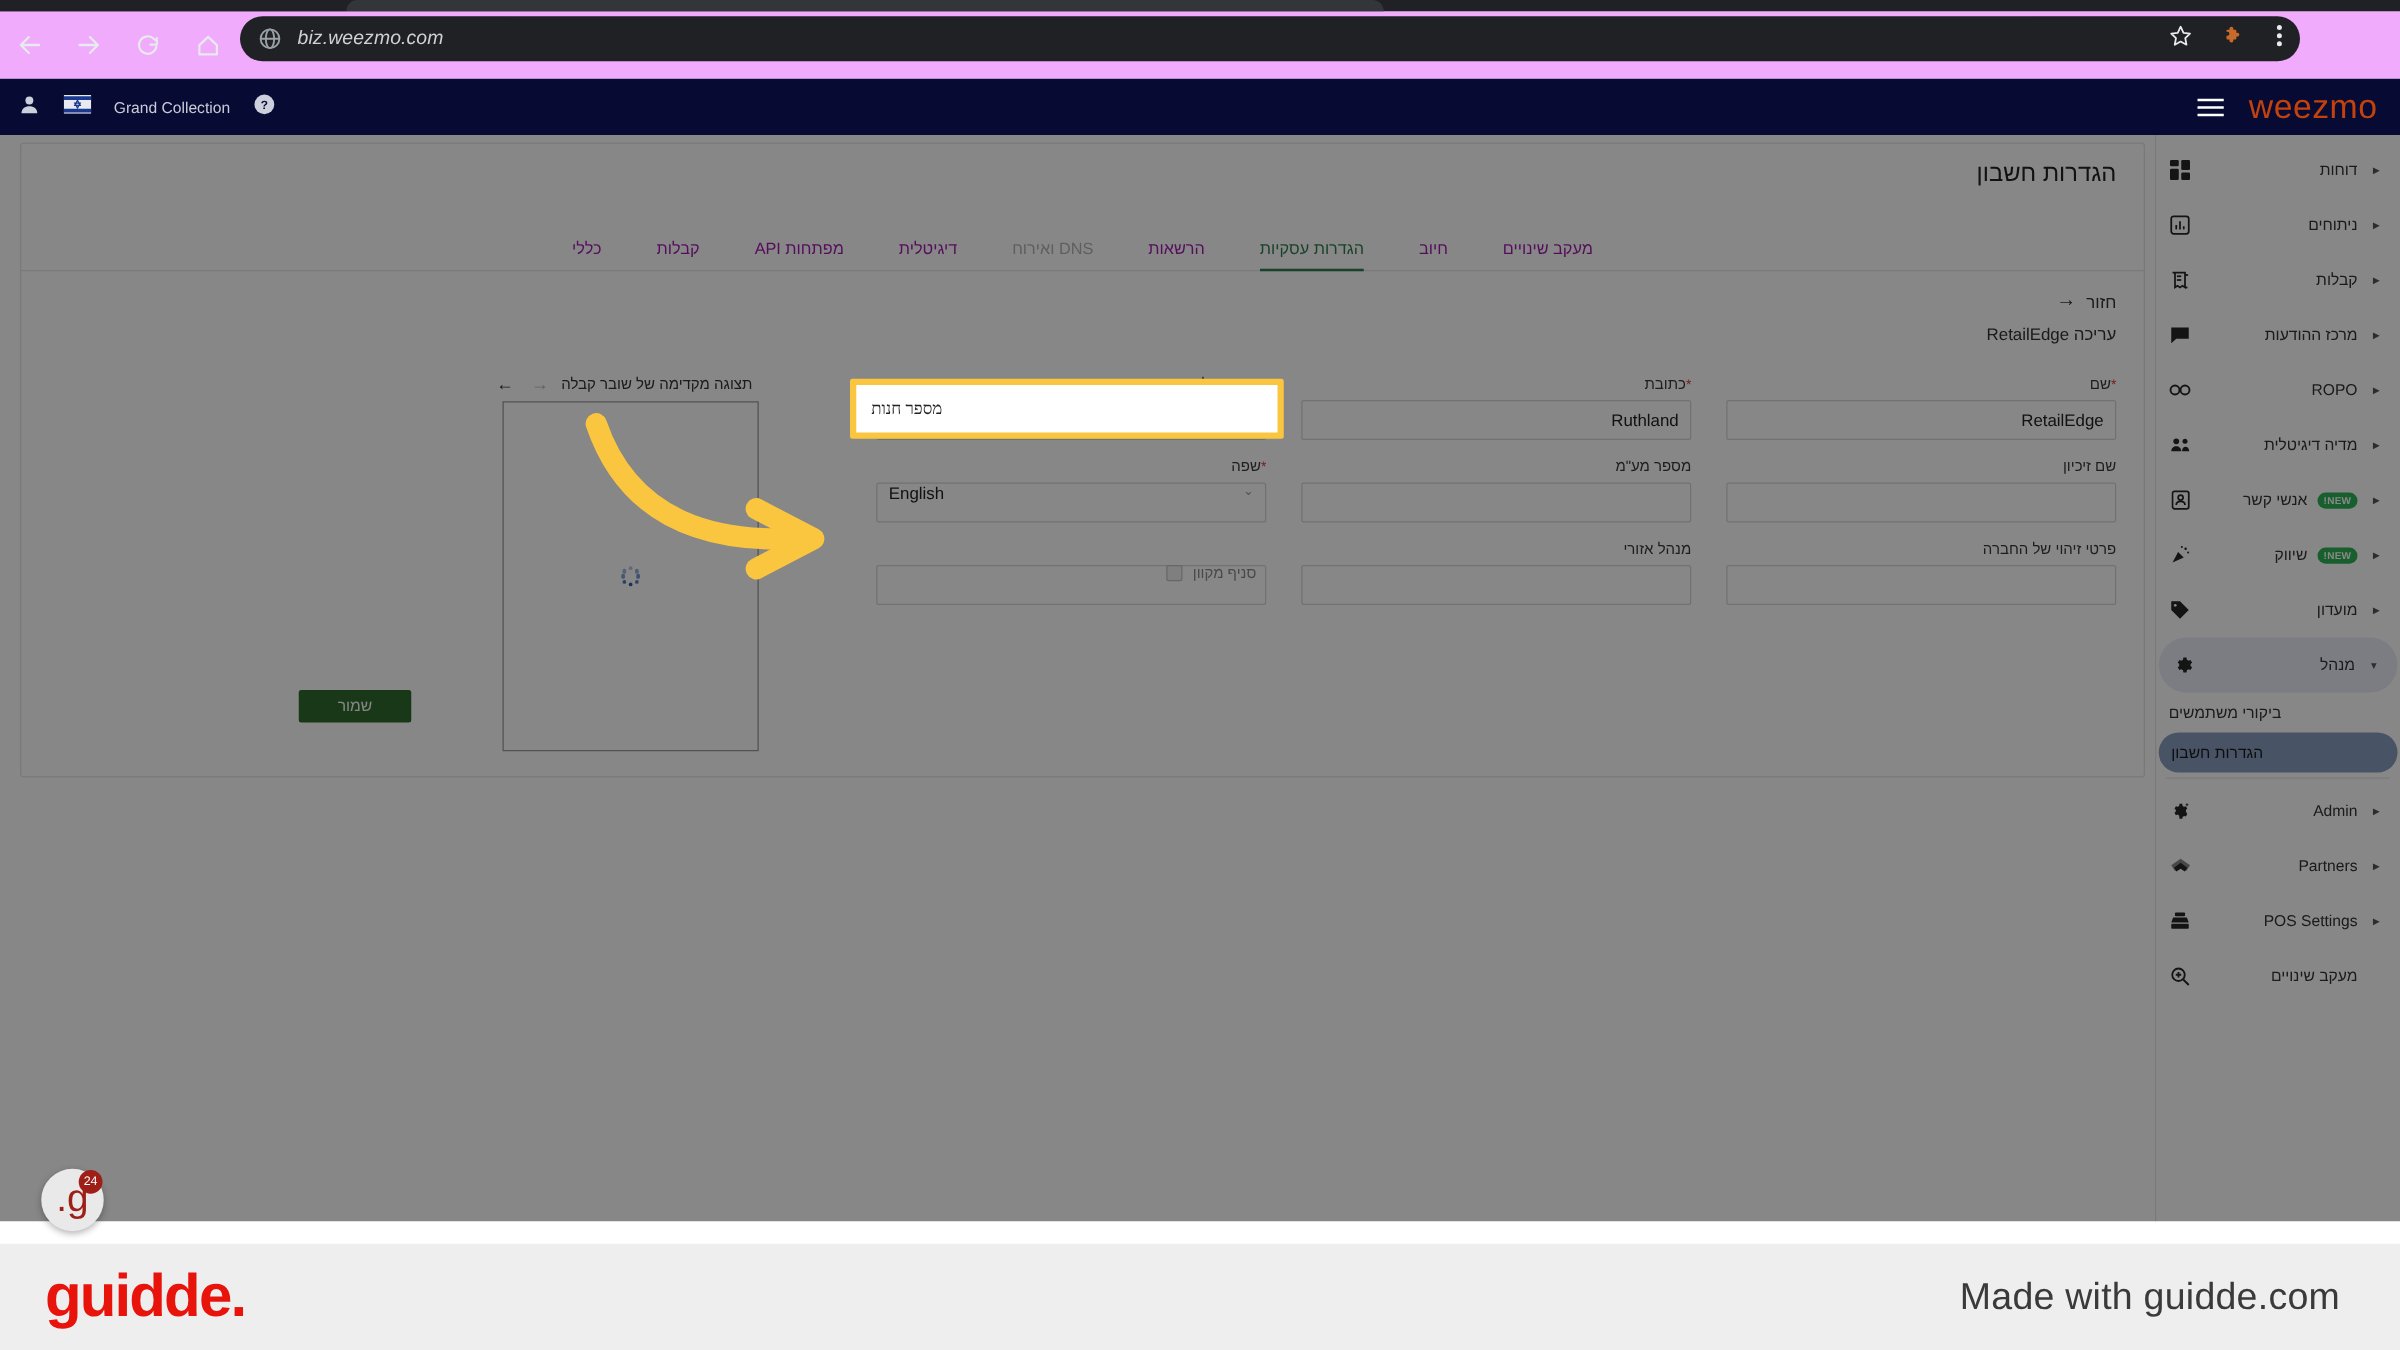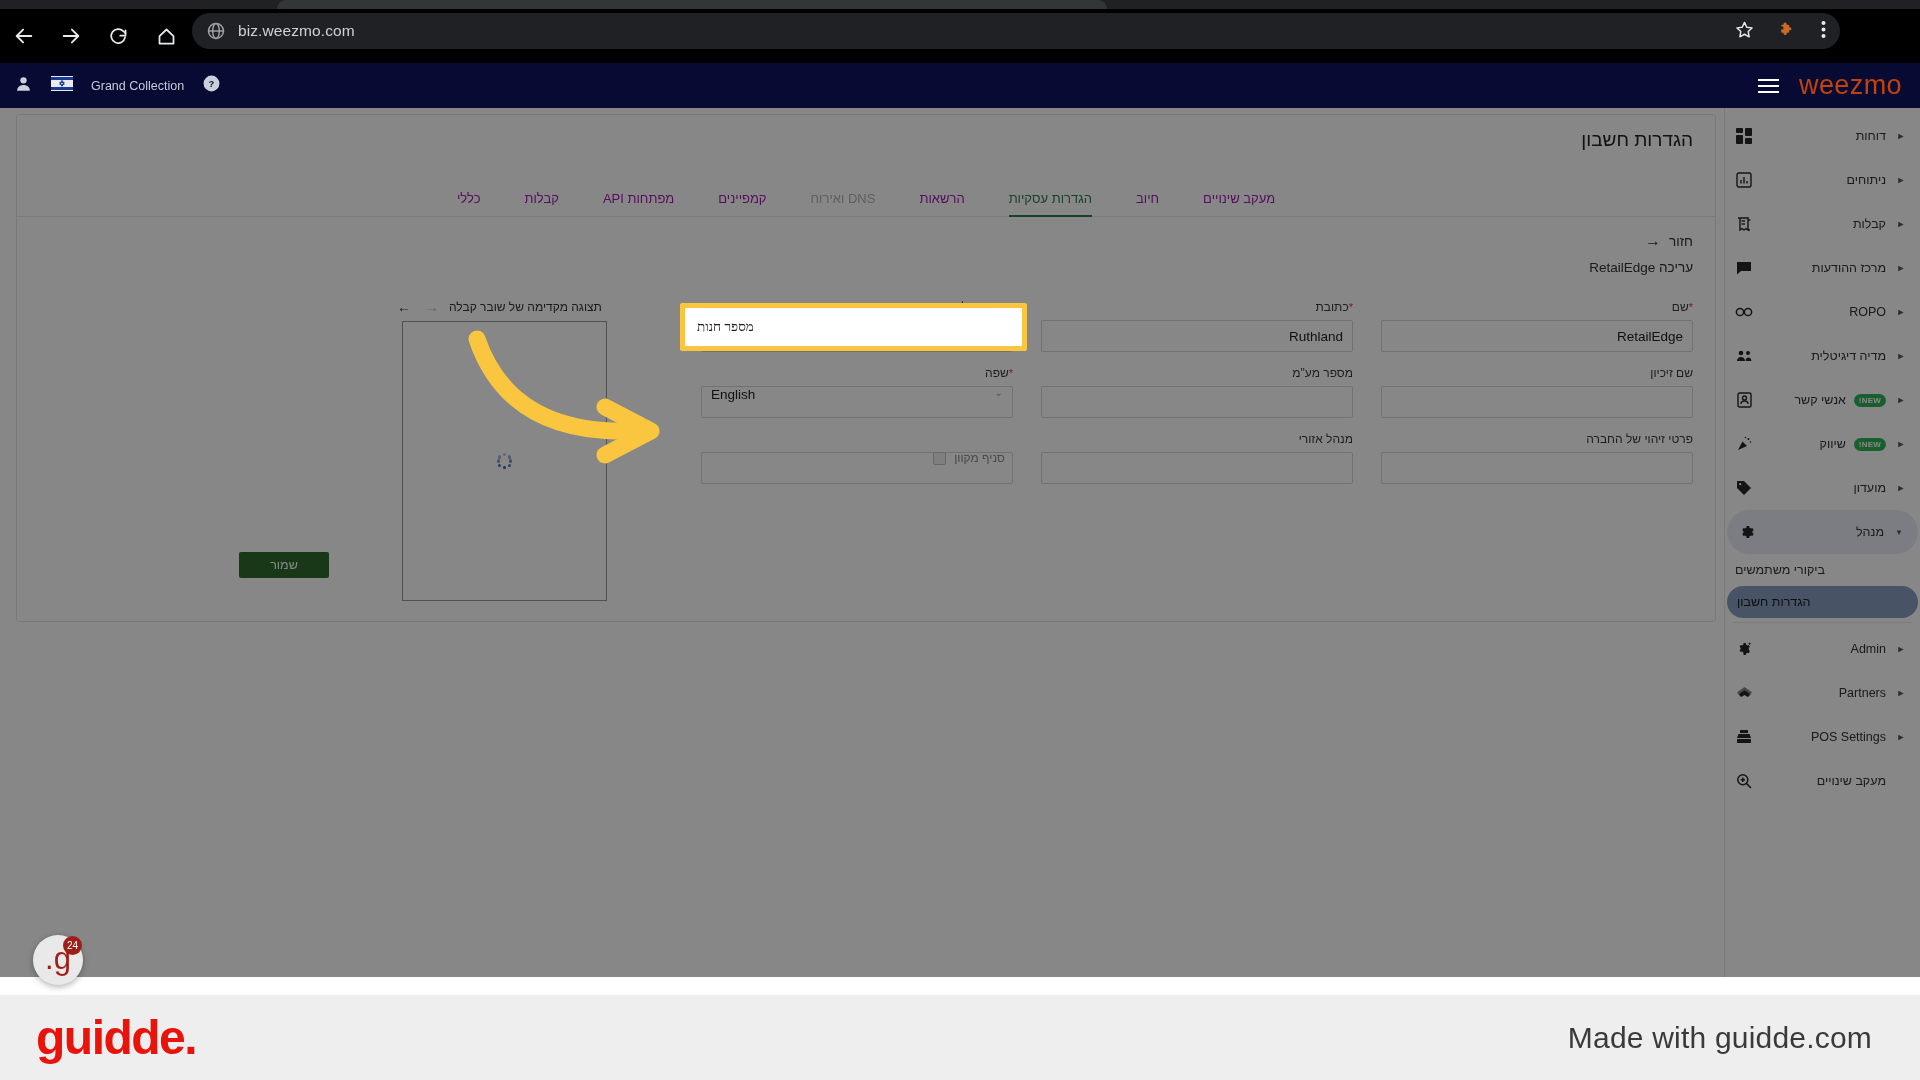--- a/index.html
+++ b/index.html
@@ -7,21 +7,22 @@
     width: 1920px; height: 1080px;
     overflow: hidden;
     font-family: "Liberation Sans", sans-serif;
     background: #ffffff;
   }
 
   
   .browser-chrome {
     position: absolute; top: 0; left: 0;
     width: 1920px; height: 63px;
-    background: #000000;
+    background: #f0abfc;
+    font-style: italic;
   }
   .tabstrip {
     position: absolute; top: 0; left: 0;
     width: 1920px; height: 9px;
     background: #202124;
   }
   .tab-active {
     position: absolute; top: 0; left: 277px;
     width: 830px; height: 9px;
     background: #323639;
@@ -652,21 +653,21 @@
     <div class="card">
 
       <div class="page-title">הגדרות חשבון</div>
 
       <div class="tabs">
         <div class="tab"><span>מעקב שינויים</span></div>
         <div class="tab"><span>חיוב</span></div>
         <div class="tab active"><span>הגדרות עסקיות</span></div>
         <div class="tab"><span>הרשאות</span></div>
         <div class="tab disabled"><span>DNS ואירוח</span></div>
-        <div class="tab"><span>קמפיינים</span></div>
+        <div class="tab"><span>דיגיטלית</span></div>
         <div class="tab"><span>מפתחות API</span></div>
         <div class="tab"><span>קבלות</span></div>
         <div class="tab"><span>כללי</span></div>
       </div>
 
       <div class="back-row">
         <span>חזור</span>
         <span class="back-arrow">→</span>
       </div>
 

